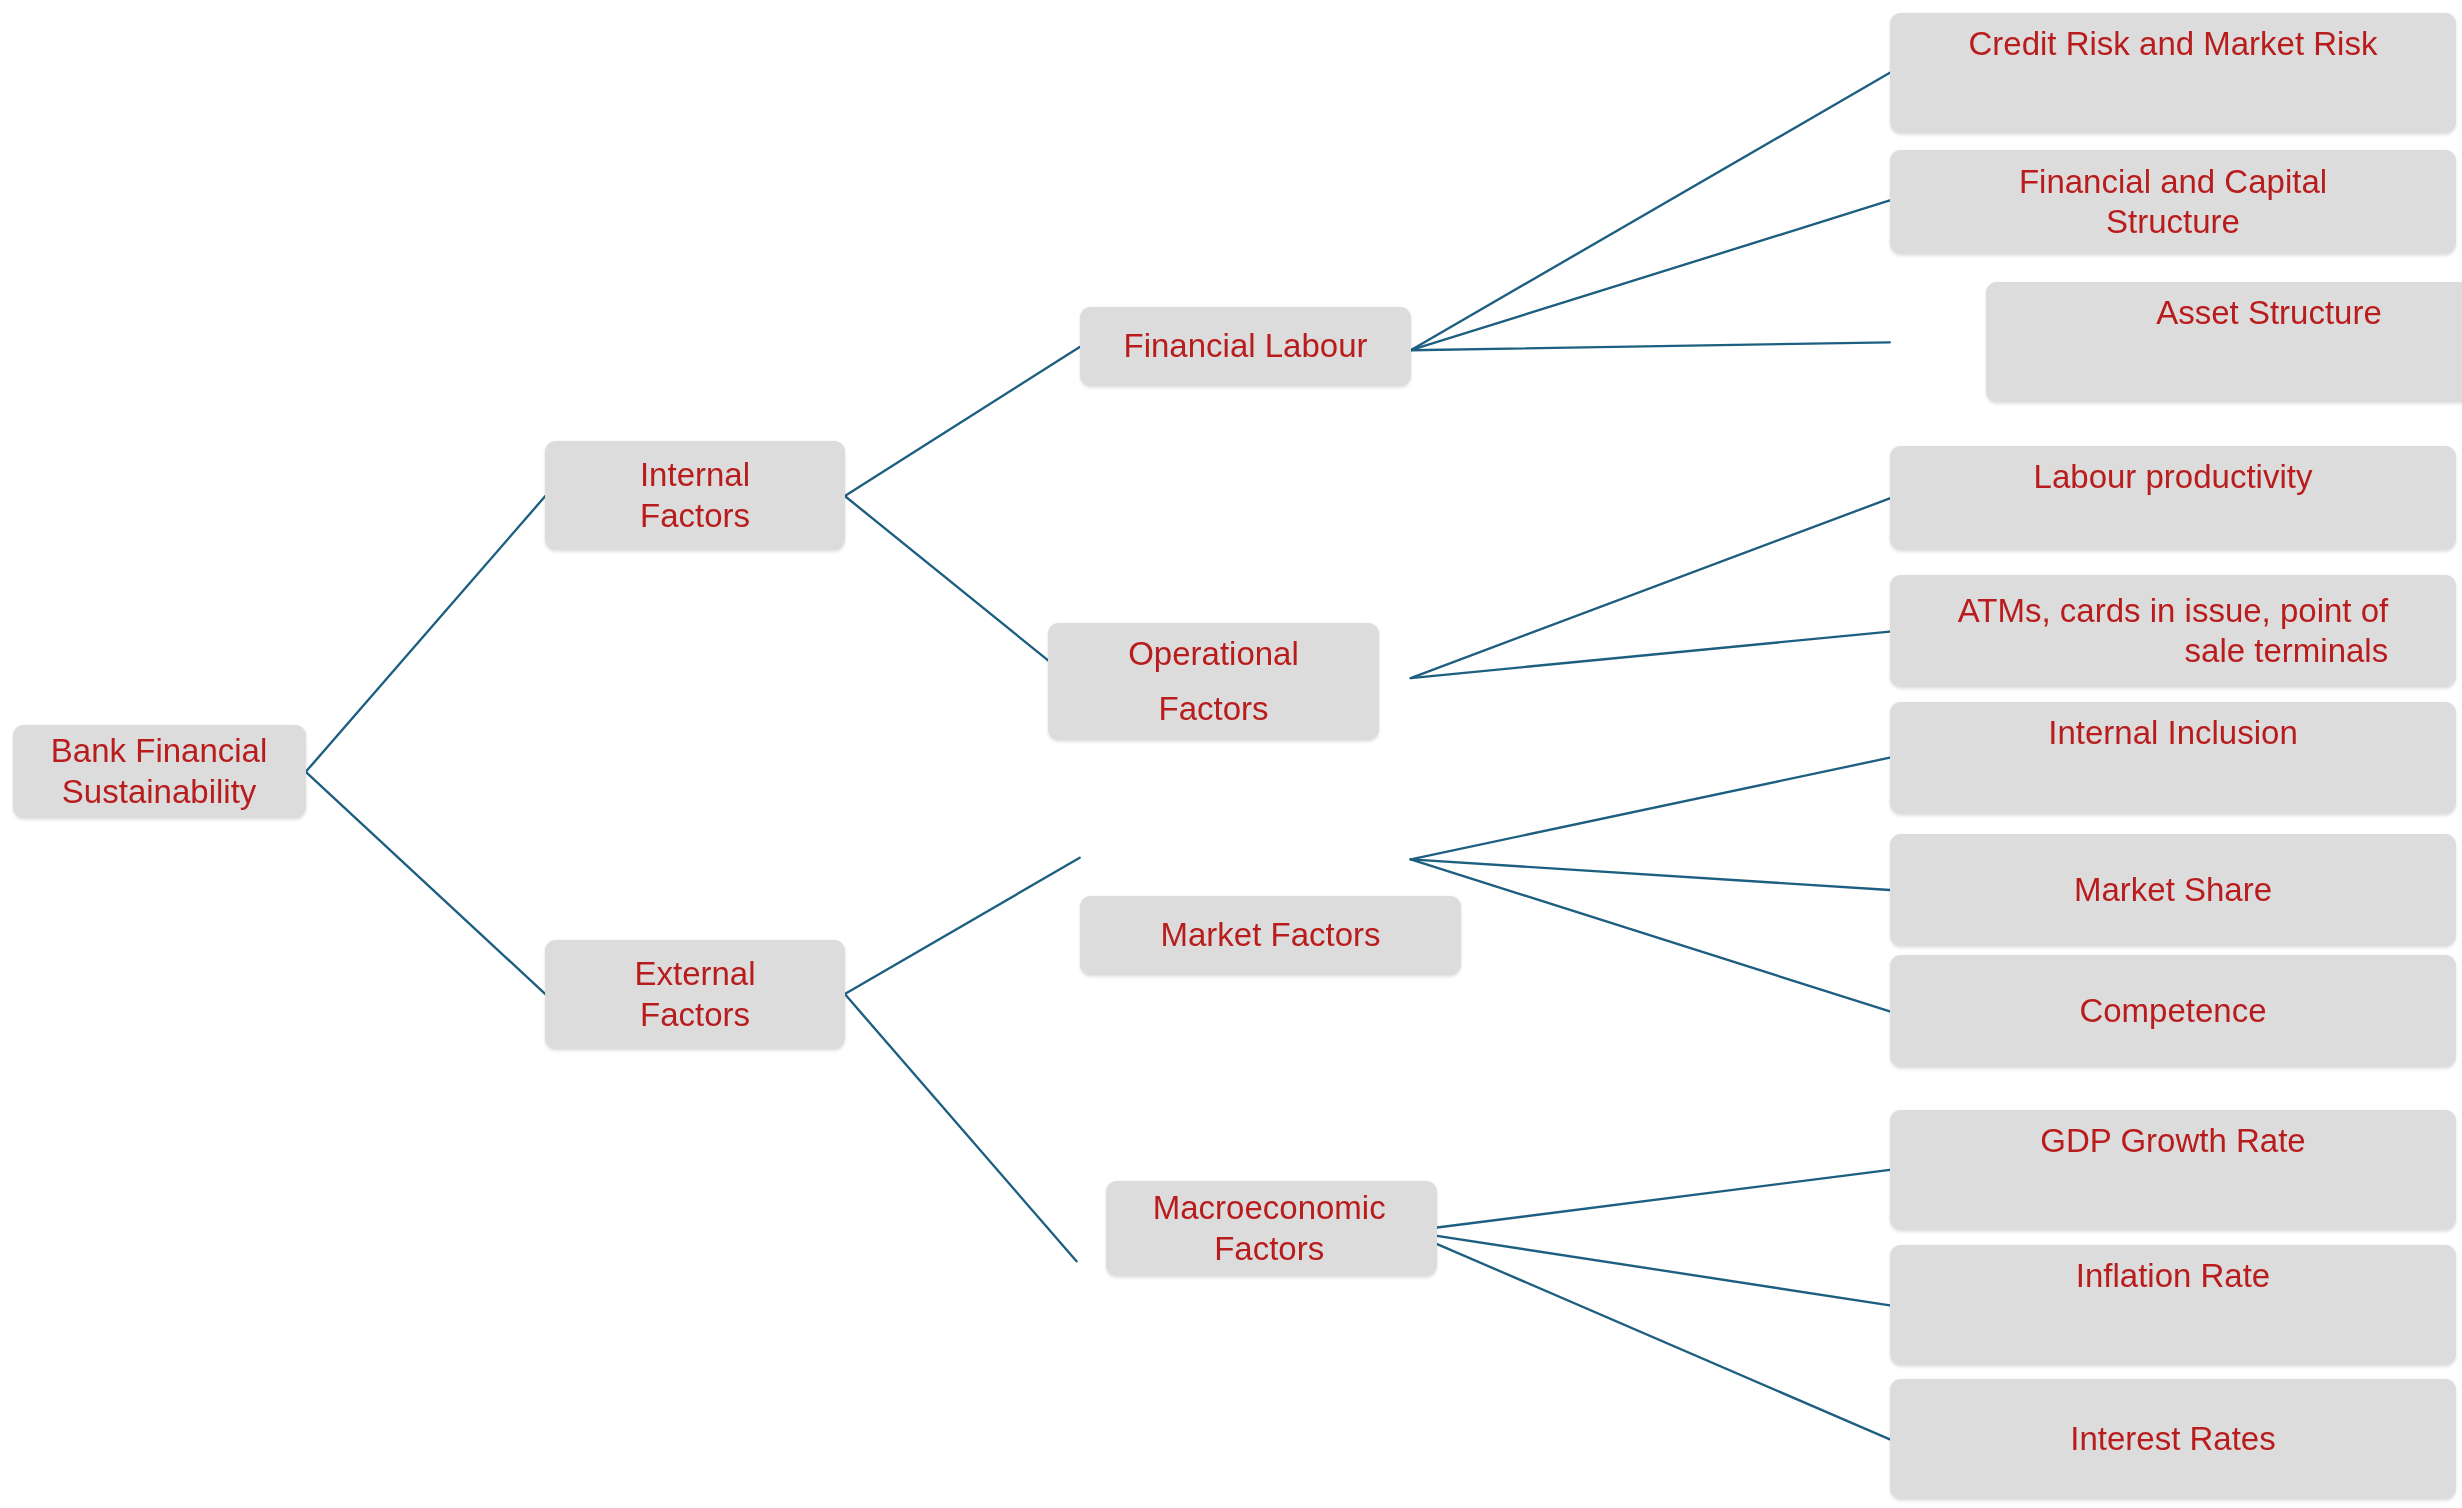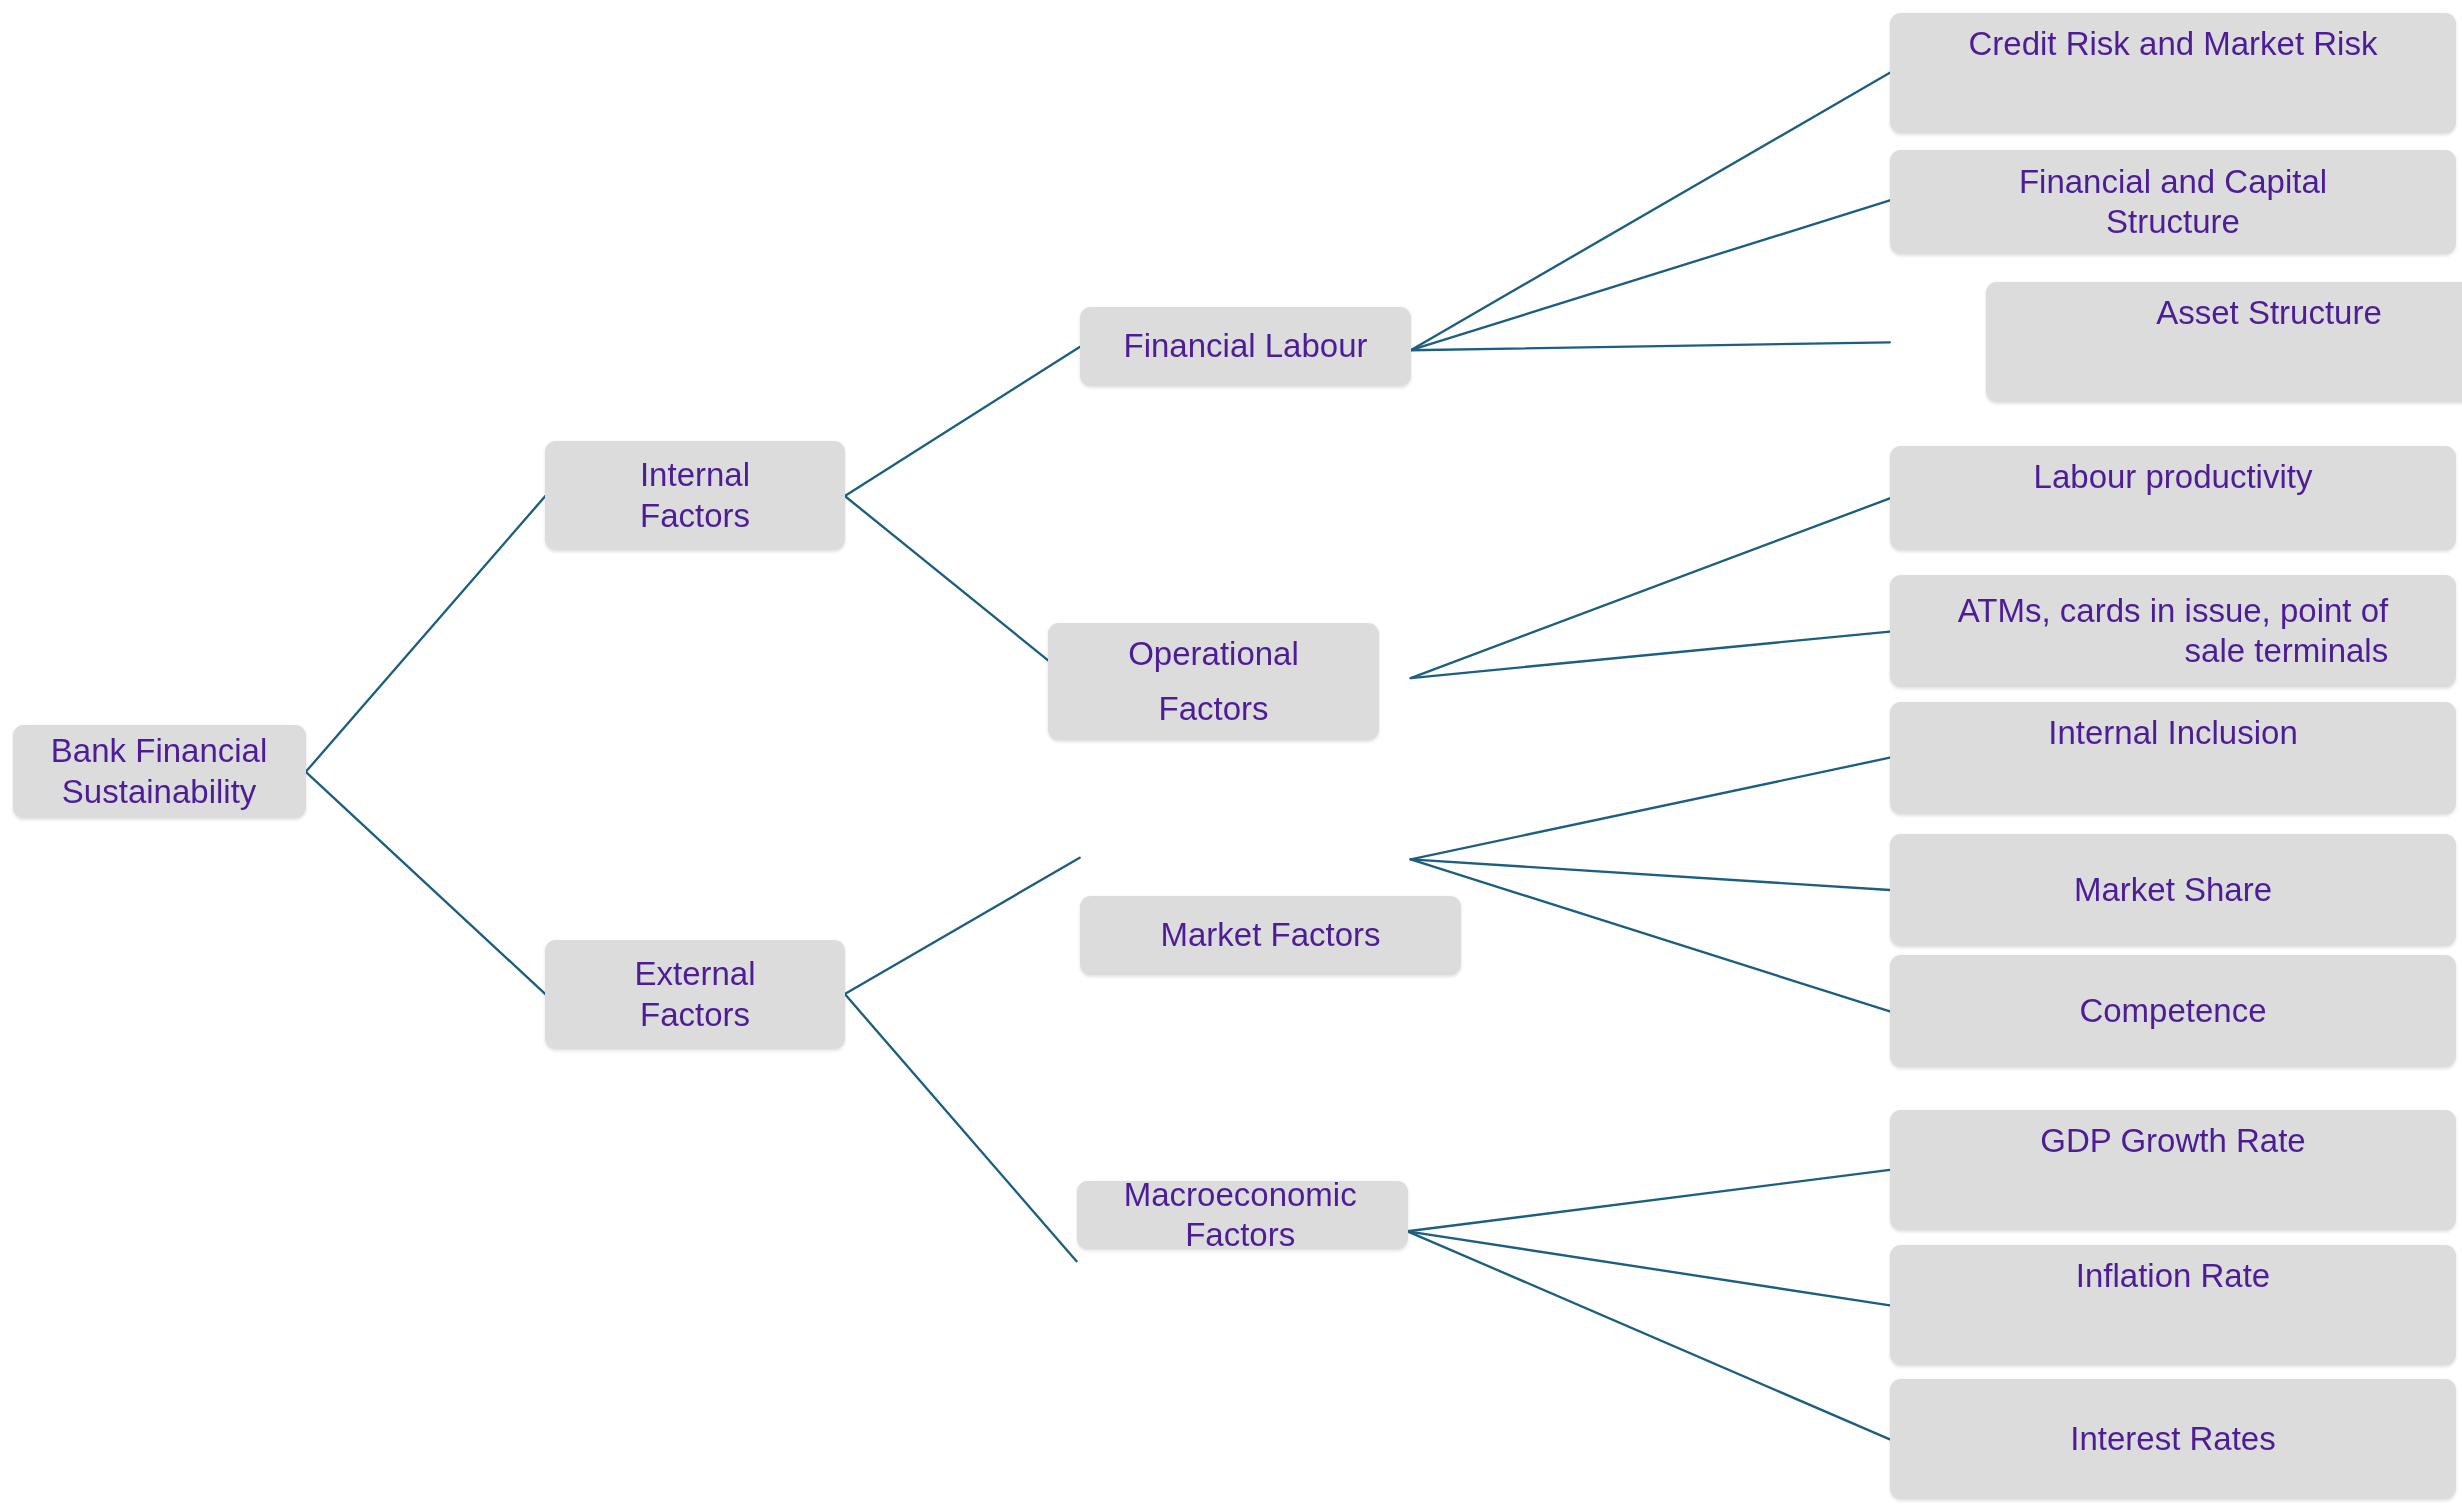--- a/index.html
+++ b/index.html
@@ -26,21 +26,21 @@
   .node {
     position: absolute;
     box-sizing: border-box;
     background: #dcdcdc;
     border-radius: 11px;
     box-shadow: 0 1.6px 3.2px rgba(0,0,0,0.12);
     display: flex;
     align-items: center;
     justify-content: center;
     text-align: center;
-    color: #4c1d95;
+    color: #b91c1c;
     font-family: "Liberation Sans", sans-serif;
     font-size: 33px;
     line-height: 1.22;
     padding: 0 12.6px;
     white-space: pre-line;
     z-index: 2;
   }
   .node.tall-lead {
     align-items: flex-start;
     padding-top: 11px;
@@ -76,21 +76,21 @@
       <div class="node" style="left: 12.6px; top: 725px; width: 293px; height: 93px;"><span>Bank Financial
 Sustainability</span></div>
       <div class="node" style="left: 545px; top: 441px; width: 300px; height: 109px;"><span>Internal
 Factors</span></div>
       <div class="node" style="left: 545px; top: 940px; width: 300px; height: 109px; text-align: center;"><span>External
 Factors</span></div>
       <div class="node" style="left: 1080px; top: 307px; width: 331px; height: 79px;"><span>Financial Labour</span></div>
       <div class="node loose" style="left: 1048px; top: 623px; width: 331px; height: 117px;"><span>Operational
 Factors</span></div>
       <div class="node" style="left: 1080px; top: 848px; width: 381px; height: 79px; margin-top: 48px;"><span>Market Factors</span></div>
-      <div class="node" style="left: 1077px; top: 1181px; width: 331px; height: 68px; padding-left: 8px;"><span>Macroeconomic
+      <div class="node" style="left: 1106px; top: 1181px; width: 331px; height: 95px; padding-left: 8px;"><span>Macroeconomic
 Factors</span></div>
       <div class="node tall-lead" style="left: 1890px; top: 12.6px; width: 566px; height: 120px;"><span>Credit Risk and Market Risk</span></div>
       <div class="node" style="left: 1890px; top: 150px; width: 566px; height: 104px;"><span>Financial and Capital
 Structure</span></div>
       <div class="node tall-lead" style="left: 1986px; top: 282px; width: 566px; height: 120px;"><span>Asset Structure</span></div>
       <div class="node tall-lead" style="left: 1890px; top: 446px; width: 566px; height: 104px;"><span>Labour productivity</span></div>
       <div class="node" style="left: 1890px; top: 575px; width: 566px; height: 112px; text-align: right;"><span>ATMs, cards in issue, point of
 sale terminals</span></div>
       <div class="node tall-lead" style="left: 1890px; top: 702px; width: 566px; height: 112px;"><span>Internal Inclusion</span></div>
       <div class="node" style="left: 1890px; top: 834px; width: 566px; height: 112px;"><span>Market Share</span></div>

